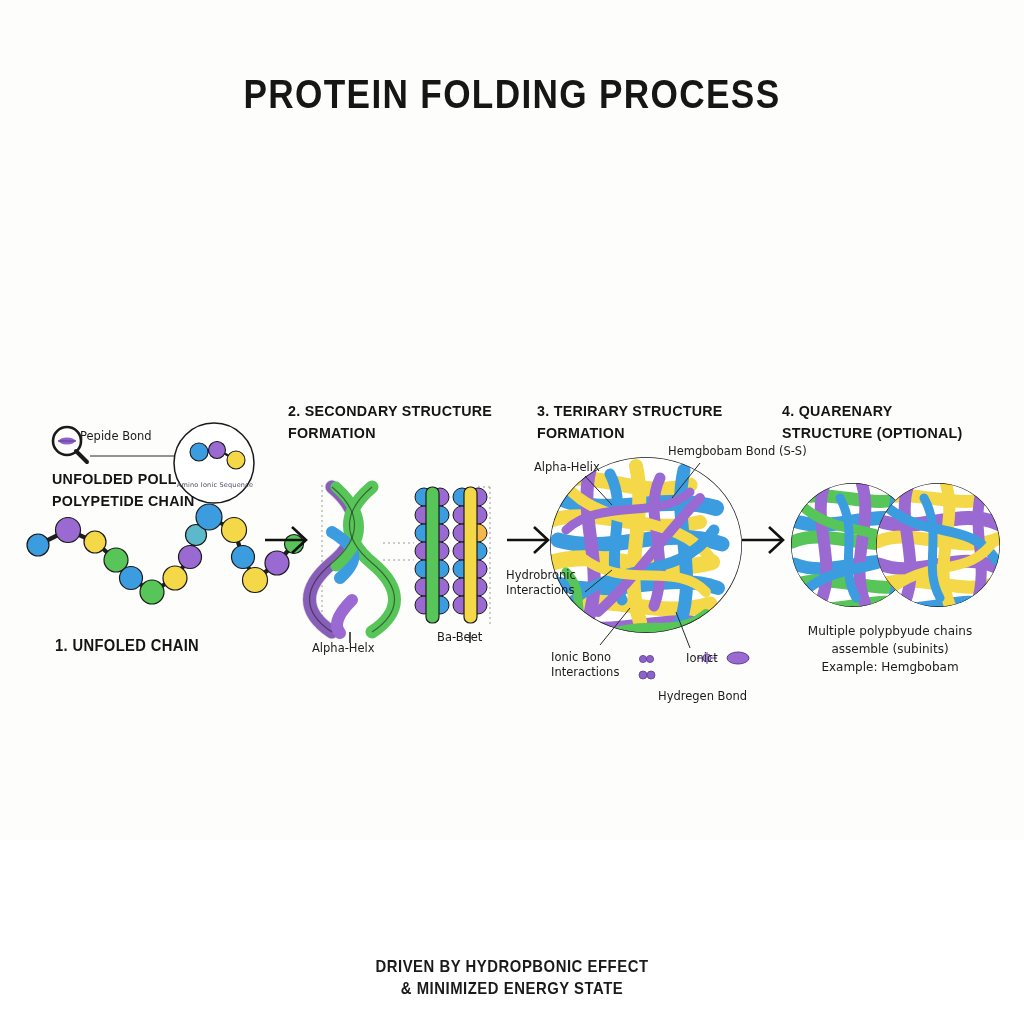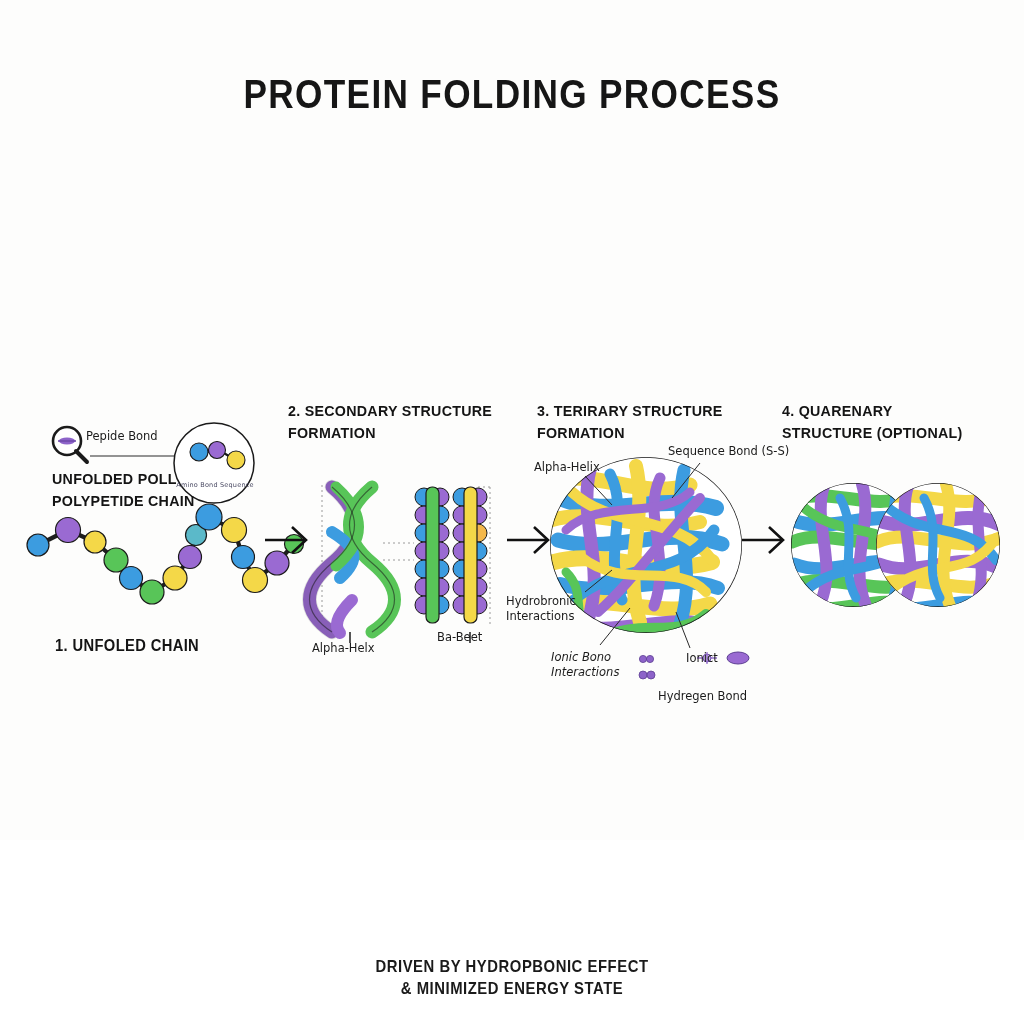--- a/index.html
+++ b/index.html
@@ -145,22 +145,22 @@
       <circle cx="196" cy="535" r="10.5" fill="#5bb9c9" stroke="#1a1a1a" stroke-width="1.2"></circle>
       <circle cx="209" cy="517" r="13" fill="#3c9ce0" stroke="#1a1a1a" stroke-width="1.2"></circle>
       <circle cx="234" cy="530" r="12.5" fill="#f4d848" stroke="#1a1a1a" stroke-width="1.2"></circle>
       <circle cx="243" cy="557" r="11.5" fill="#3c9ce0" stroke="#1a1a1a" stroke-width="1.2"></circle>
       <circle cx="255" cy="580" r="12.5" fill="#f4d848" stroke="#1a1a1a" stroke-width="1.2"></circle>
       <circle cx="277" cy="563" r="12" fill="#9a6ad2" stroke="#1a1a1a" stroke-width="1.2"></circle>
       <circle cx="294" cy="544" r="9.5" fill="#58c558" stroke="#1a1a1a" stroke-width="1.2"></circle>
     </g>
   </svg>
 
-  <div class="ann" style="left:86px; top:429px;">Pepide Bond</div>
-  <div class="tiny-label" style="left:172px; top:481px; width:86px;">Amino Bond Sequence</div>
+  <div class="ann" style="left:80px; top:429px;">Pepide Bond</div>
+  <div class="tiny-label" style="left:172px; top:481px; width:86px;">Amino Ionic Sequence</div>
   <div class="step-head" style="left:52px; top:468px;">UNFOLDED POLL
 POLYPETIDE CHAIN</div>
   <div class="step-caption" style="left:55px; top:637px;">1. UNFOLED CHAIN</div>
 
   <svg class="layer" width="1024" height="1024">
     <g stroke="#111111" stroke-width="2.6" fill="none">
       <g>
         <line x1="265" y1="540" x2="305" y2="540"></line>
         <polyline points="292,527 306,540 292,553"></polyline>
       </g>
@@ -303,24 +303,24 @@
       <g>
         <line x1="697" y1="658" x2="717" y2="658" stroke="#8d63c9" stroke-width="1.4"></line>
         <circle cx="707" cy="658" r="4" fill="#cbb6e8" stroke="#6f4bab" stroke-width="1"></circle>
         <line x1="707" y1="652" x2="707" y2="664" stroke="#8d63c9" stroke-width="1.2"></line>
       </g>
       <ellipse cx="738" cy="658" rx="11" ry="6" fill="#9a6ad2" stroke="#5d3f93" stroke-width="1"></ellipse>
     </g>
   </svg>
 
   <div class="ann" style="left:534px; top:460px;text-align:right;">Alpha-Helix</div>
-  <div class="ann" style="left:668px; top:444px;">Sequence Bond (S-S)</div>
-  <div class="ann" style="left:506px; top:594px;">Hydrobronic
+  <div class="ann" style="left:668px; top:444px;">Hemgbobam Bond (S-S)</div>
+  <div class="ann" style="left:506px; top:568px;">Hydrobronic
 Interactions</div>
-  <div class="ann" style="left:551px; top:650px;font-style:italic;">Ionic Bono
+  <div class="ann" style="left:551px; top:650px;">Ionic Bono
 Interactions</div>
   <div class="ann" style="left:658px; top:651px;margin-left:28px;">Ionict</div>
   <div class="ann" style="left:658px; top:666px;margin-top:23px;">Hydregen Bond</div>
 
   <div class="step-head" style="left:782px; top:400px;">4. QUARENARY
 STRUCTURE (OPTIONAL)</div>
 
   <svg class="layer" width="1024" height="1024">
     <defs>
       <clipPath id="lobeL">
@@ -363,17 +363,20 @@
         <path d="M946 484 C 958 524, 932 562, 950 606" stroke="#f4d848" stroke-width="12"></path>
         <path d="M982 488 C 970 528, 990 566, 976 604" stroke="#9a6ad2" stroke-width="11"></path>
         <path d="M884 504 C 924 542, 968 518, 996 560" stroke="#3c9ce0" stroke-width="10"></path>
         <path d="M888 592 C 928 556, 970 580, 996 538" stroke="#f4d848" stroke-width="10"></path>
         <path d="M924 498 C 944 534, 922 566, 940 598" stroke="#3c9ce0" stroke-width="9"></path>
       </g>
       <ellipse cx="938" cy="545" rx="62" ry="62" fill="none" stroke="#1a1a1a" stroke-width="1.3"></ellipse>
     </g>
   </svg>
 
+  <div class="ann-center" style="left:790px; top:622px; width:200px;">Multiple polypbyude chains
+assemble (subinits)
+Example: Hemgbobam</div>
 
   <div class="footer f1">DRIVEN BY HYDROPBONIC EFFECT</div>
   <div class="footer f2">&amp; MINIMIZED ENERGY STATE</div>
 
 </div>
 
 </body></html>

